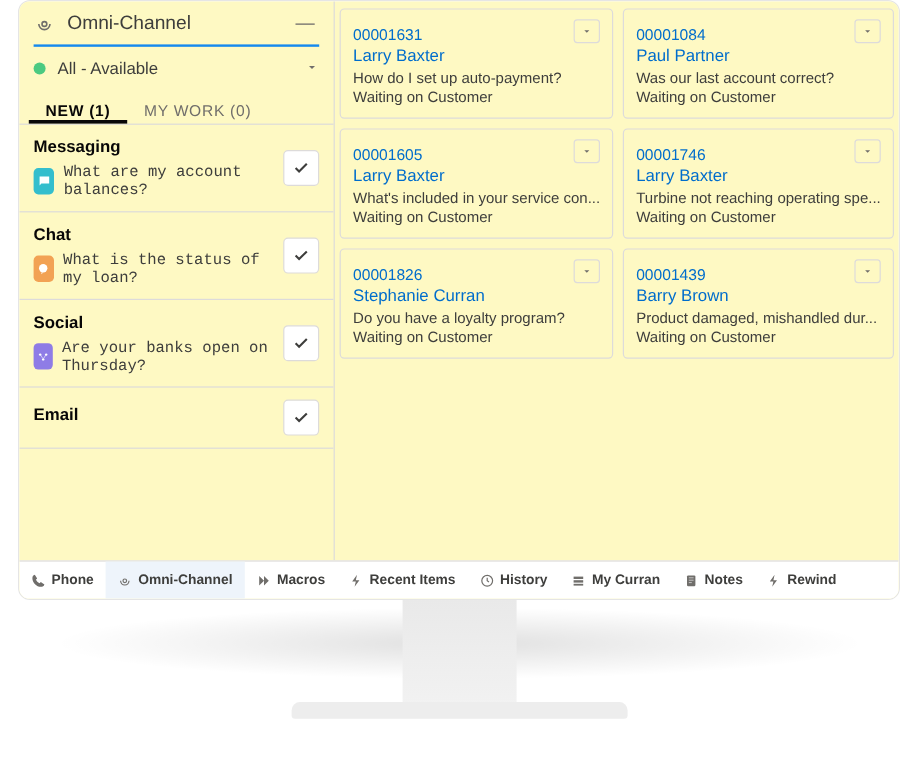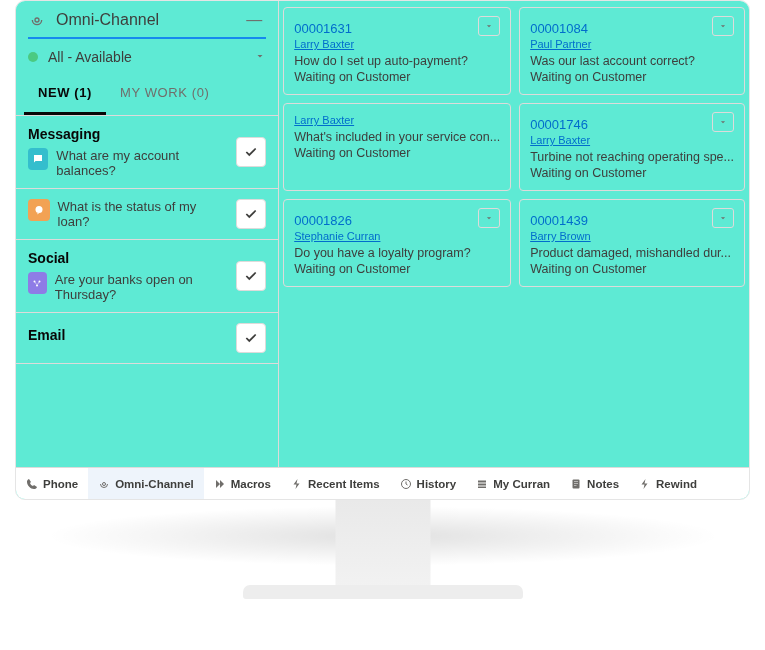--- a/index.html
+++ b/index.html
@@ -19,21 +19,21 @@
     border-radius: 10px;
     background: #fff;
     overflow: hidden;
     display: flex;
     flex-direction: column;
   }
   .screen {
     flex: 1;
     display: flex;
     flex-direction: column;
-    background: #5eead4;
+    background: #fef9c3;
     font-size: 13px;
     color: #3e3e3c;
     overflow: hidden;
   }
   .main-row {
     display: flex;
     flex: 1;
     overflow: hidden;
   }
   
@@ -84,21 +84,21 @@
   .status-text { flex: 1; font-size: 14px; color: #3e3e3c; }
   .status-caret {
     color: #706e6b;
   }
   .tabs-row {
     display: flex;
     border-bottom: 1px solid #dddbda;
     padding: 0 8px;
   }
   .tab {
-    padding: 10px 14px 12px 14px;
+    padding: 10px 14px 0 14px;
     font-size: 13px;
     letter-spacing: 0.6px;
     color: #706e6b;
     cursor: pointer;
   }
   .tab.active {
     color: #080707;
     font-weight: 700;
     border-bottom: 3px solid #080707;
   }
@@ -111,21 +111,22 @@
   }
   .work-left { flex: 1; }
   .work-title {
     font-weight: 700;
     font-size: 14px;
     color: #080707;
     margin-bottom: 6px;
   }
   .work-body {
     display: flex;
-    align-items: flex-start;
+    align-items: center;
+    font-family: Liberation Mono, monospace;
   }
   .work-icon {
     width: 22px; height: 22px;
     border-radius: 4px;
     display: inline-flex;
     align-items: center;
     justify-content: center;
     margin-right: 8px;
     color: #fff;
     font-size: 12px;
@@ -180,23 +181,22 @@
     border: 1px solid #dddbda;
     border-radius: 3px;
     display: inline-flex;
     align-items: center;
     justify-content: center;
     cursor: pointer;
     color: #706e6b;
   }
   .case-contact {
     color: #006dcc;
-    font-size: 11px;
+    font-size: 14px;
     margin-top: 2px;
-    text-decoration: underline;
   }
   .case-subject {
     color: #3e3e3c;
     margin-top: 4px;
     white-space: nowrap;
     overflow: hidden;
     text-overflow: ellipsis;
   }
   .case-status {
     color: #3e3e3c;
@@ -314,20 +314,21 @@
             </div>
             <div class="accept-btn">
               <svg width="14" height="14" viewBox="0 0 24 24" fill="none" stroke="currentColor" stroke-width="3">
                   <polyline points="20 6 9 17 4 12"></polyline>
                 </svg>
             </div>
           </div>
 
           <div class="work-item">
             <div class="work-left">
+              <div class="work-title">Chat</div>
               <div class="work-body">
                 <span class="work-icon ic-chat">
                   <svg width="12" height="12" viewBox="0 0 24 24" fill="currentColor">
                       <circle cx="12" cy="11" r="7"></circle>
                       <path d="M12 18l-3 3v-3"></path>
                     </svg>
                 </span>
                 <span class="work-msg">What is the status of my loan?</span>
               </div>
             </div>
@@ -394,20 +395,28 @@
                 <svg width="10" height="10" viewBox="0 0 24 24" fill="currentColor">
                   <path d="M7 10l5 5 5-5z"></path>
                 </svg>
               </span>
           </div>
           <div class="case-contact">Paul Partner</div>
           <div class="case-subject">Was our last account correct?</div>
           <div class="case-status">Waiting on Customer</div>
         </div>
         <div class="case-card">
+          <div class="case-top">
+            <a class="case-num">00001605</a>
+            <span class="case-menu">
+                <svg width="10" height="10" viewBox="0 0 24 24" fill="currentColor">
+                  <path d="M7 10l5 5 5-5z"></path>
+                </svg>
+              </span>
+          </div>
           <div class="case-contact">Larry Baxter</div>
           <div class="case-subject">What's included in your service con...</div>
           <div class="case-status">Waiting on Customer</div>
         </div>
         <div class="case-card">
           <div class="case-top">
             <a class="case-num">00001746</a>
             <span class="case-menu">
                 <svg width="10" height="10" viewBox="0 0 24 24" fill="currentColor">
                   <path d="M7 10l5 5 5-5z"></path>

